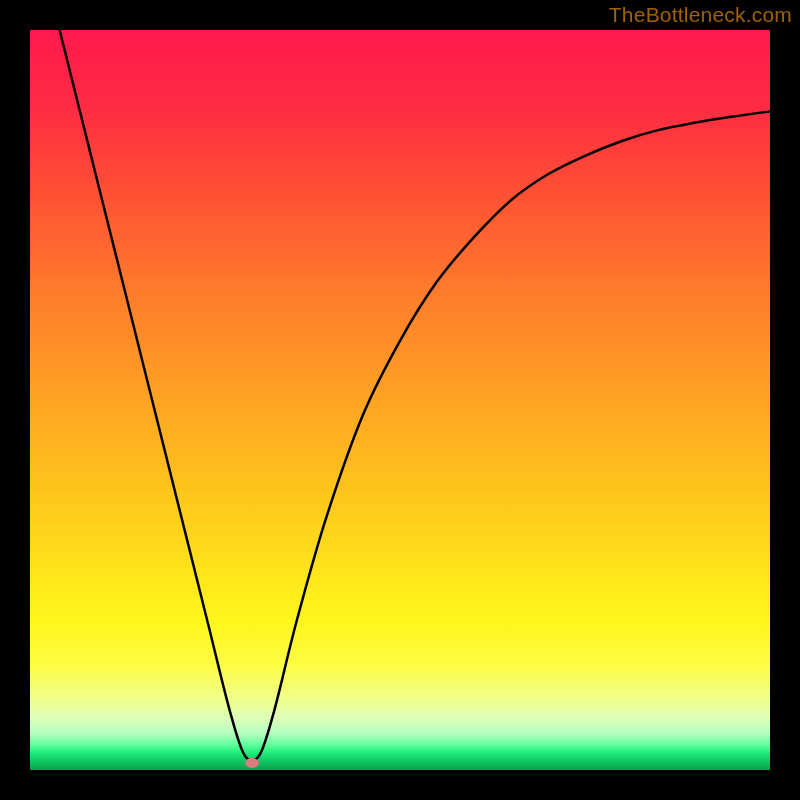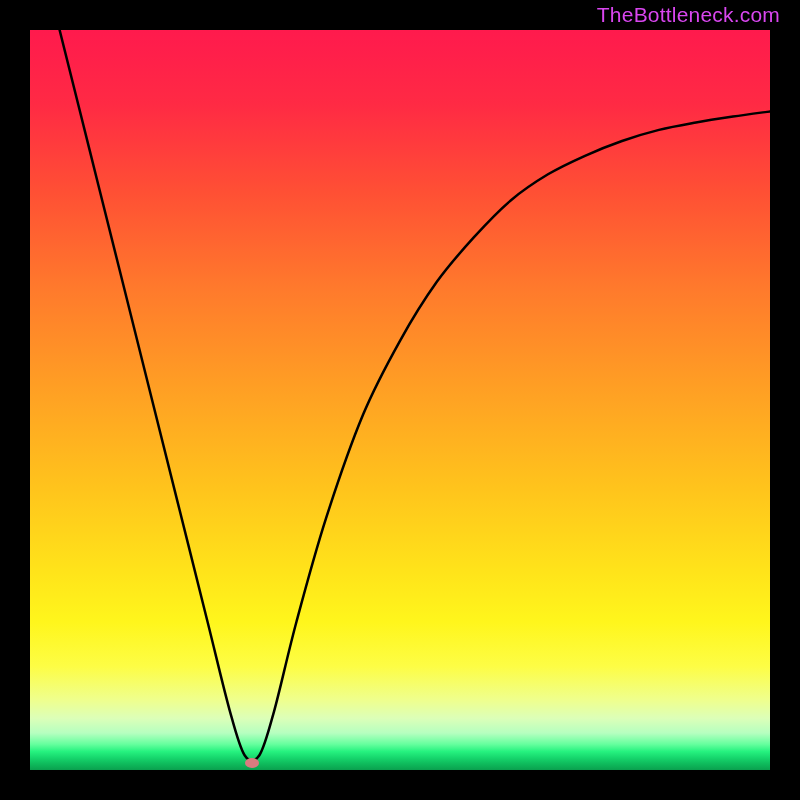--- a/index.html
+++ b/index.html
@@ -13,22 +13,22 @@
   }
   .frame {
     position: relative;
     width: 800px;
     height: 800px;
     background: #000;
   }
   .watermark {
     position: absolute;
     top: 3px;
-    right: 20px;
-    color: #d946ef;
+    right: 8px;
+    color: #a16207;
     font-size: 21px;
     font-weight: 500;
     letter-spacing: 0.2px;
     z-index: 30;
   }
   .plot-area {
     position: absolute;
     left: 30px;
     top: 30px;
     width: 740px;

